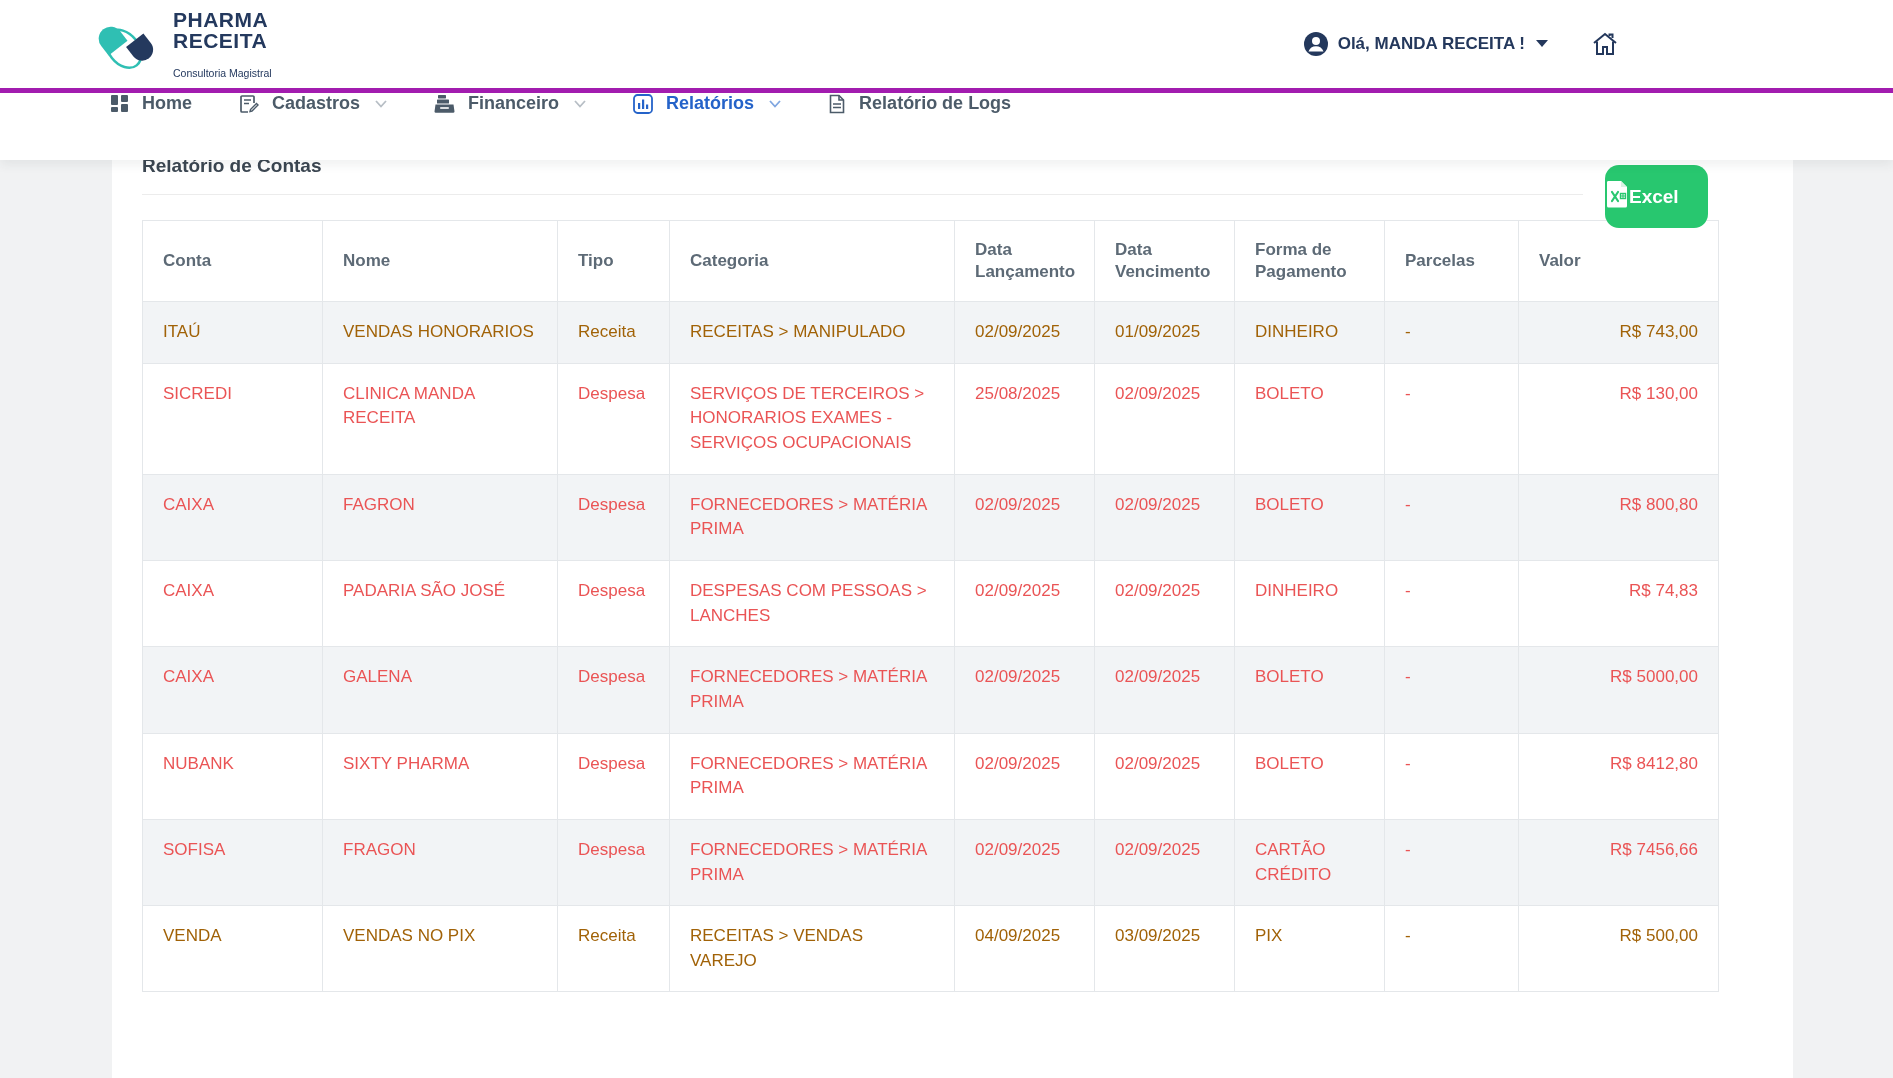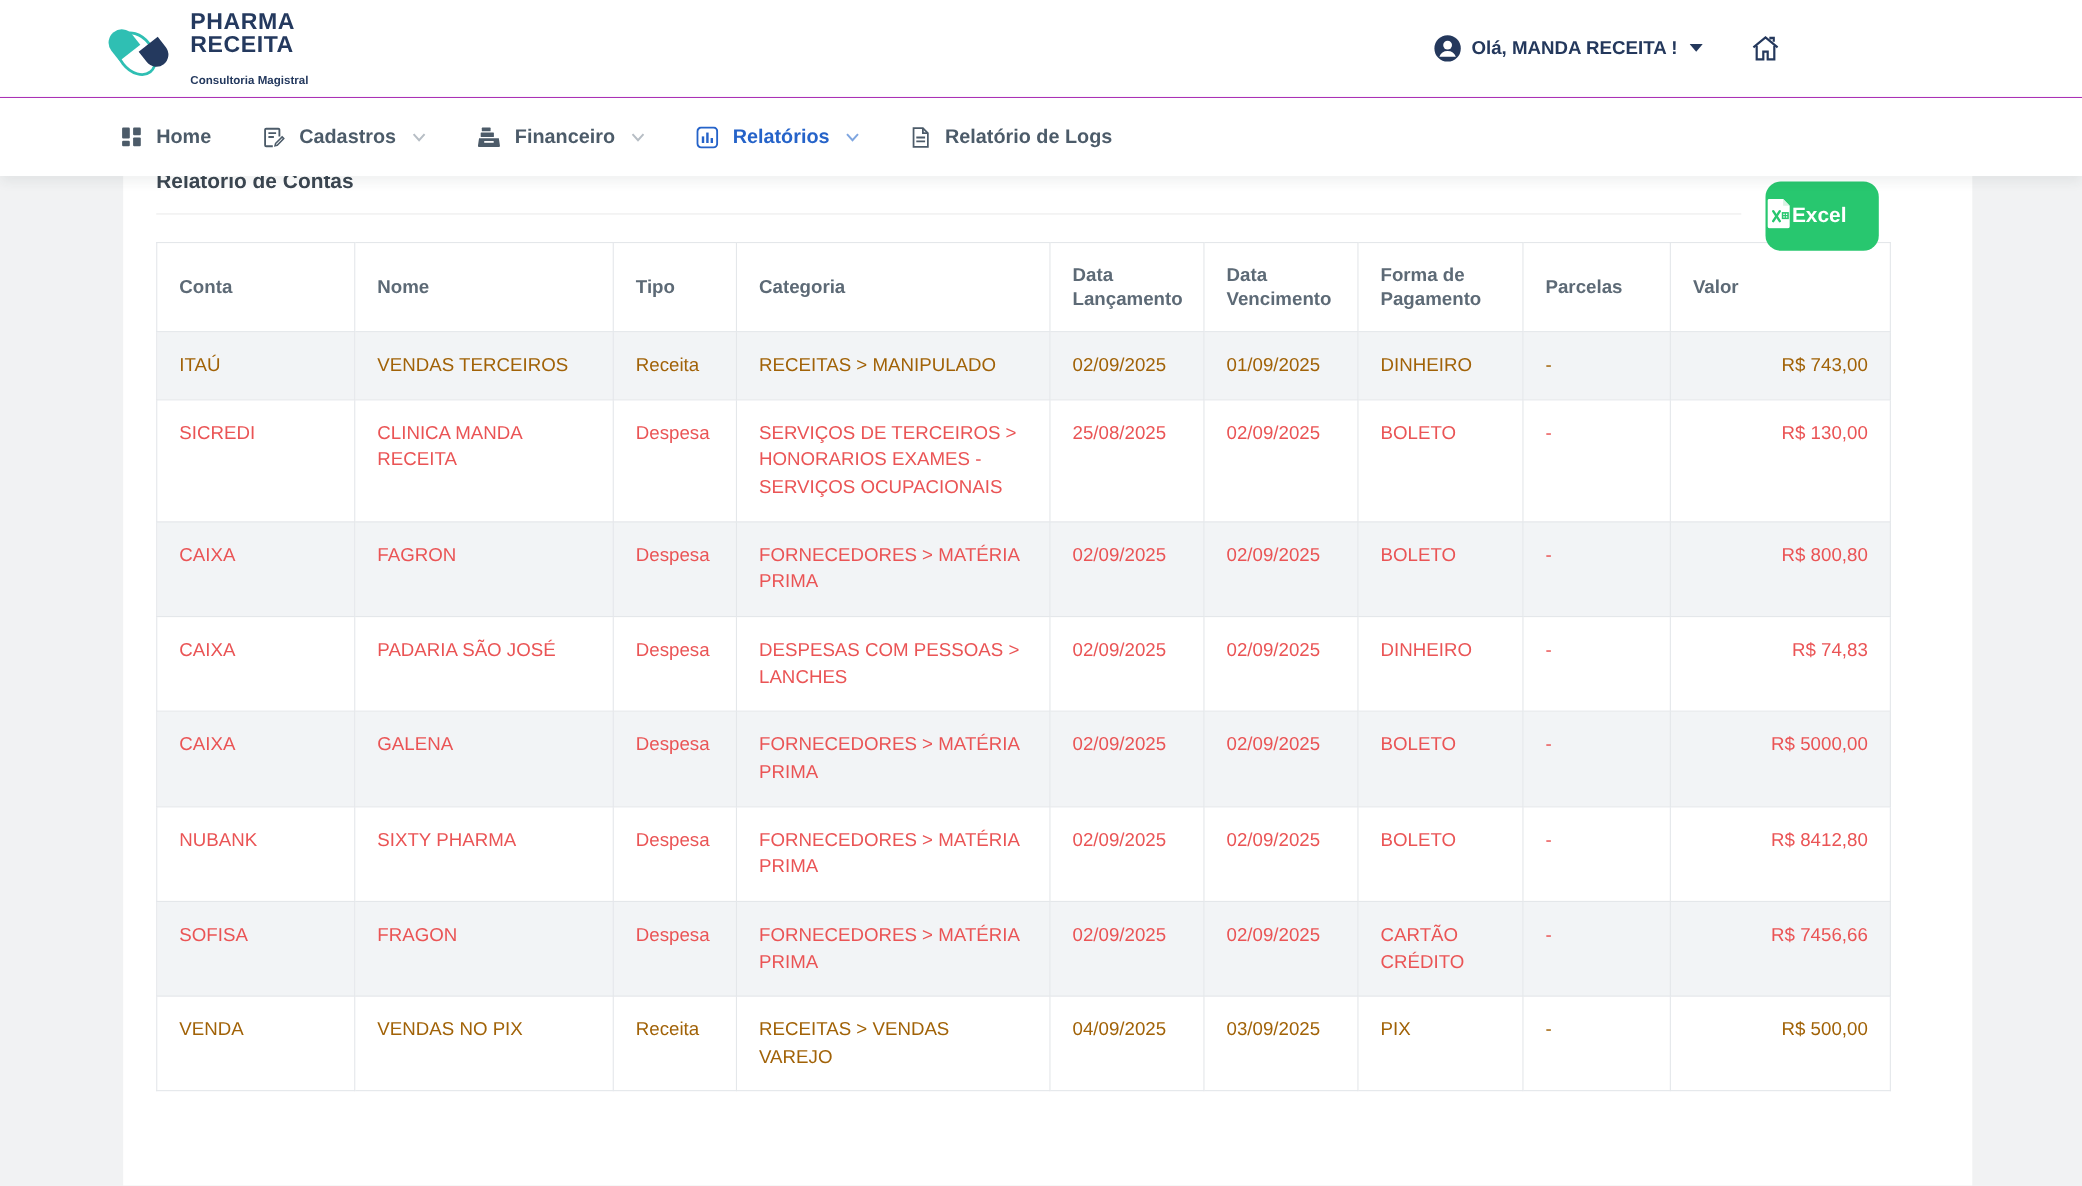--- a/index.html
+++ b/index.html
@@ -4,30 +4,30 @@
 <style>
   * { box-sizing: border-box; }
   html,body { margin:0; padding:0; background:#eef0f1; font-family:"Liberation Sans","DejaVu Sans",sans-serif; }
   .page { position:relative; width:1893px; height:1078px; overflow:hidden; background:#f1f2f3; }
 
   
   .topbar { position:absolute; top:0; left:0; right:0; height:88px; background:#fff; z-index:6; }
   .brand { position:absolute; left:95px; top:9px; display:flex; align-items:center; gap:12px; cursor:pointer; }
   .brand-text { display:flex; flex-direction:column; line-height:1; }
   .brand-name { font-size:21px; font-weight:700; letter-spacing:0.5px; color:#24395e; }
-  .brand-tag  { font-size:10.5px; font-weight:700; color:#24395e; margin-top:17px; }
+  .brand-tag  { font-size:10.5px; font-weight:400; color:#24395e; margin-top:17px; }
   .topbar-right { position:absolute; right:275px; top:0; height:88px; display:flex; align-items:center; gap:10px; }
   .greeting { font-size:17px; font-weight:700; color:#24385c; white-space:nowrap; }
   .user-menu { display:flex; align-items:center; gap:9px; cursor:pointer; }
   .home-link { margin-left:34px; display:flex; align-items:center; cursor:pointer; }
 
   
   .navbar { position:absolute; top:88px; left:0; right:0; height:72px; background:#fff;
-            border-top:1px solid #a21caf; box-shadow:0 5px 10px rgba(40,50,60,0.07);
-            display:flex; align-items:center; padding-left:110px; gap:47px; z-index:5; }
+            border-top:5px solid #a21caf; box-shadow:0 5px 10px rgba(40,50,60,0.07);
+            display:flex; align-items:flex-start; padding-left:110px; gap:47px; z-index:5; }
   .nav-item { display:flex; align-items:center; gap:13px; font-size:18px; font-weight:700;
               color:#4c5b69; cursor:pointer; text-decoration:none; white-space:nowrap; }
   .nav-item .chev { margin-left:2px; color:#b7bec5; display:flex; }
   .nav-item.active { color:#2563c9; }
   .nav-item.active .chev { color:#7fa6e0; }
   .nav-icon { display:flex; align-items:center; }
 
   
   .content-bg { position:absolute; top:160px; left:0; right:0; bottom:0; background:#f1f2f3; }
   .card { position:absolute; top:0; bottom:0; left:112px; right:100px; background:#fff;
@@ -213,21 +213,21 @@
               <th>Data Lançamento</th>
               <th>Data Vencimento</th>
               <th>Forma de Pagamento</th>
               <th>Parcelas</th>
               <th>Valor</th>
             </tr>
           </thead>
         <tbody>
             <tr class="striped">
               <td class="receita">ITAÚ</td>
-              <td class="receita">VENDAS TERCEIROS</td>
+              <td class="receita">VENDAS HONORARIOS</td>
               <td class="receita">Receita</td>
               <td class="receita">RECEITAS &gt; MANIPULADO</td>
               <td class="receita">02/09/2025</td>
               <td class="receita">01/09/2025</td>
               <td class="receita">DINHEIRO</td>
               <td class="receita">-</td>
               <td class="receita num">R$ 743,00</td>
             </tr>
             <tr class="">
               <td class="despesa">SICREDI</td>

